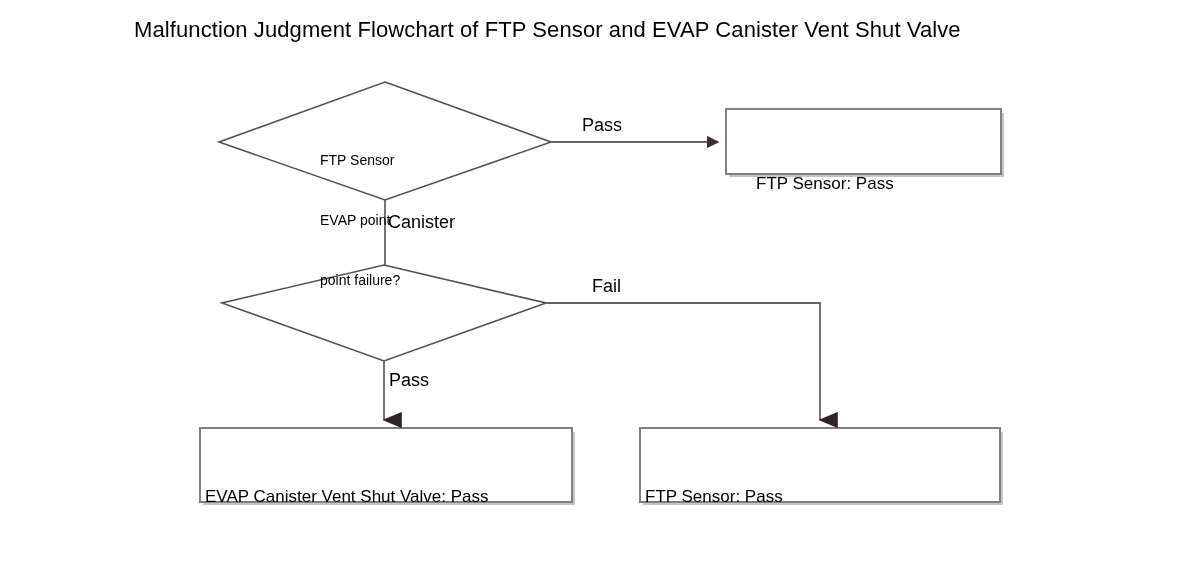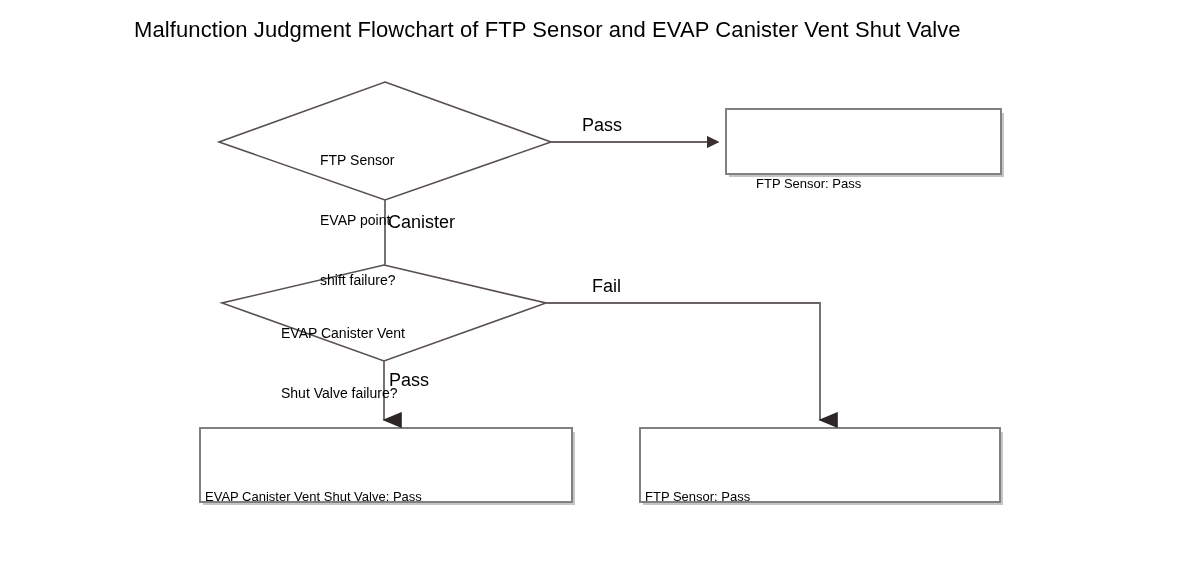--- a/index.html
+++ b/index.html
@@ -48,21 +48,21 @@
   #d1-text {
     left: 320px;
     top: 110px;
   }
   #d2-text {
     left: 281px;
     top: 283px;
   }
   
   .box-text {
-    font-size: 13px;
+    font-size: 17px;
     line-height: 21px;
   }
   #b1-text {
     left: 756px;
     top: 131px;
   }
   #b2-text {
     left: 205px;
     top: 444px;
   }
@@ -114,27 +114,23 @@
     <line x1="385" y1="200" x2="385" y2="265" stroke="#6b6262" stroke-width="1.8"></line>
 
     <polyline points="546,303 820,303 820,420" fill="none" stroke="#6b6262" stroke-width="1.8" marker-end="url(#arrowdown)"></polyline>
 
     <line x1="384" y1="361" x2="384" y2="420" stroke="#6b6262" stroke-width="1.8" marker-end="url(#arrowdown)"></line>
   </svg>
 
   <div class="txt node-text" id="d1-text">
     <div>FTP Sensor</div>
     <div>EVAP point</div>
-    <div>shift failure?</div>
+    <div>point failure?</div>
   </div>
 
-  <div class="txt node-text" id="d2-text">
-    <div>EVAP Canister Vent</div>
-    <div>Shut Valve failure?</div>
-  </div>
 
   <div class="txt box-text" id="b1-text">
     <div>FTP Sensor: Pass</div>
   </div>
 
   <div class="txt box-text" id="b2-text">
     <div>EVAP Canister Vent Shut Valve: Pass</div>
   </div>
 
   <div class="txt box-text" id="b3-text">

